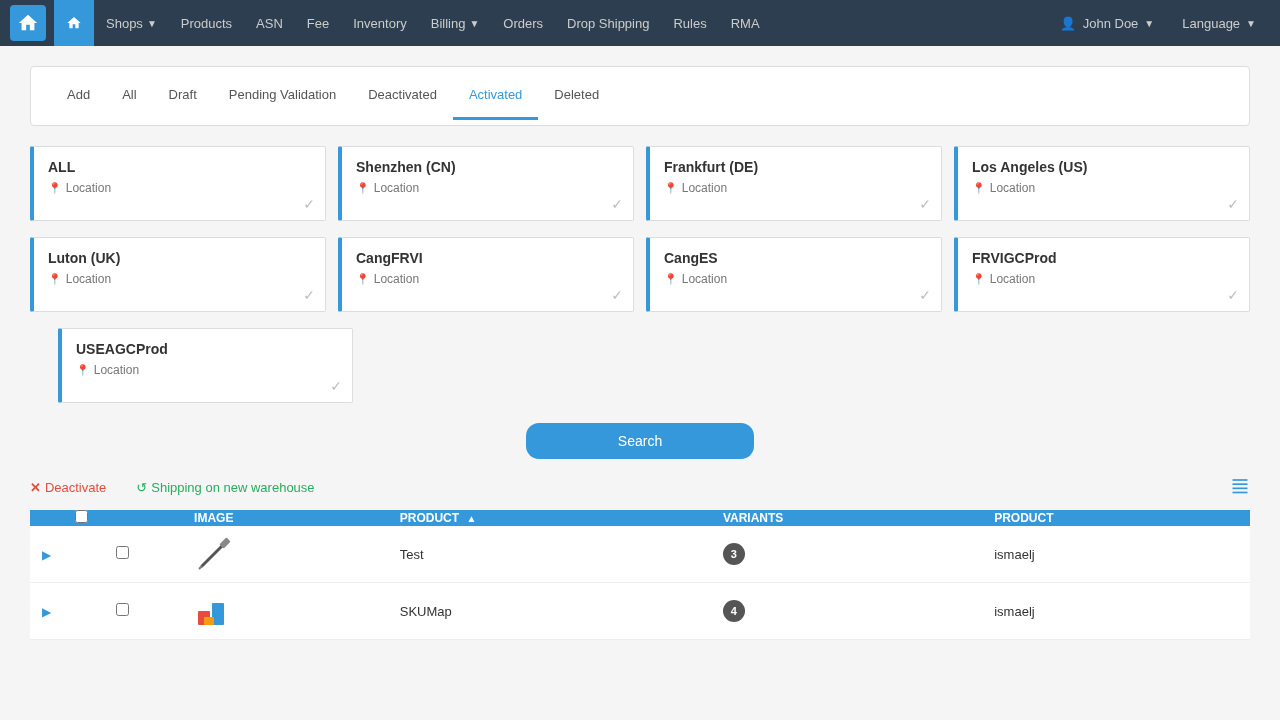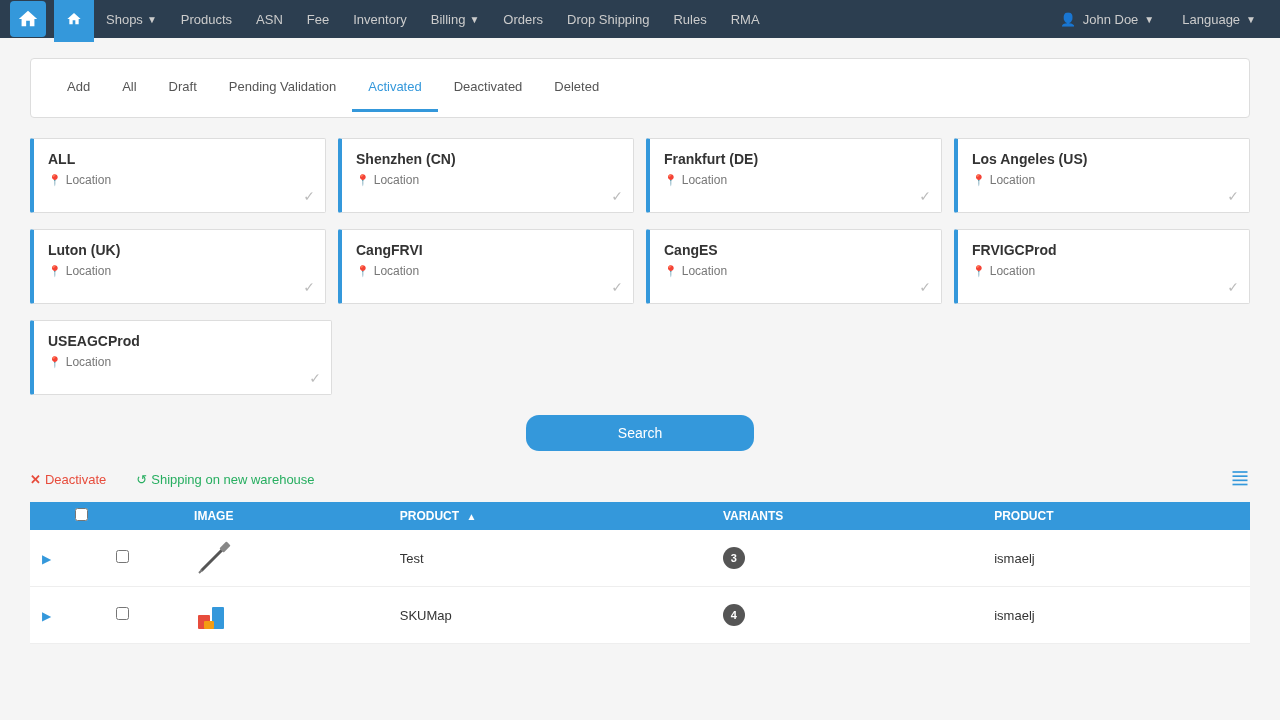--- a/index.html
+++ b/index.html
@@ -3,21 +3,21 @@
   <meta charset="utf-8">
   <style>
     * { box-sizing: border-box; margin: 0; padding: 0; }
     body { font-family: Arial, sans-serif; font-size: 13px; background: #f5f5f5; color: #333; }
 
     
     .navbar {
       background: #2c3e50;
       display: flex;
       align-items: center;
-      height: 38px;
+      height: 46px;
       padding: 0 10px;
       gap: 0;
       justify-content: space-between;
     }
     .nav-logo {
       width: 36px; height: 36px;
       background: #3498db;
       border-radius: 4px;
       display: flex; align-items: center; justify-content: center;
       margin-right: 8px;
@@ -175,21 +175,21 @@
     .product-table {
       width: 100%;
       border-collapse: collapse;
       background: #fff;
     }
     .product-table thead tr {
       background: #3498db;
       color: #fff;
     }
     .product-table thead th {
-      padding: 6px 12px;
+      padding: 0 12px;
       text-align: left;
       font-size: 12px;
       font-weight: 600;
     }
     .product-table tbody tr {
       border-bottom: 1px solid #eee;
     }
     .product-table tbody td {
       padding: 8px 12px;
       vertical-align: middle;
@@ -281,22 +281,22 @@
   </div>
 </nav>
 
 <div class="main-content">
 
   <div class="tabs-card">
     <div class="tab-item">Add</div>
     <div class="tab-item">All</div>
     <div class="tab-item">Draft</div>
     <div class="tab-item">Pending Validation</div>
+    <div class="tab-item">Deactivated</div>
     <div class="tab-item active">Activated</div>
-    <div class="tab-item">Deactivated</div>
     <div class="tab-item">Deleted</div>
   </div>
 
   <div class="warehouse-grid">
     <div class="warehouse-card">
       <div class="warehouse-name">ALL</div>
       <div class="warehouse-location">
         <span class="location-icon">📍</span>
         <span>Location</span>
       </div>
@@ -356,21 +356,21 @@
     <div class="warehouse-card">
       <div class="warehouse-name">FRVIGCProd</div>
       <div class="warehouse-location">
         <span class="location-icon">📍</span>
         <span>Location</span>
       </div>
       <span class="warehouse-check">✓</span>
     </div>
   </div>
 
-  <div style="display:grid; grid-template-columns: 1fr 3fr; gap:12px; margin-bottom:20px;">
+  <div style="display:grid; grid-template-columns: 1fr 3fr; gap:12px; margin-bottom:20px;margin-left:28px;">
     <div class="warehouse-card">
       <div class="warehouse-name">USEAGCProd</div>
       <div class="warehouse-location">
         <span class="location-icon">📍</span>
         <span>Location</span>
       </div>
       <span class="warehouse-check">✓</span>
     </div>
     <div></div>
   </div>

